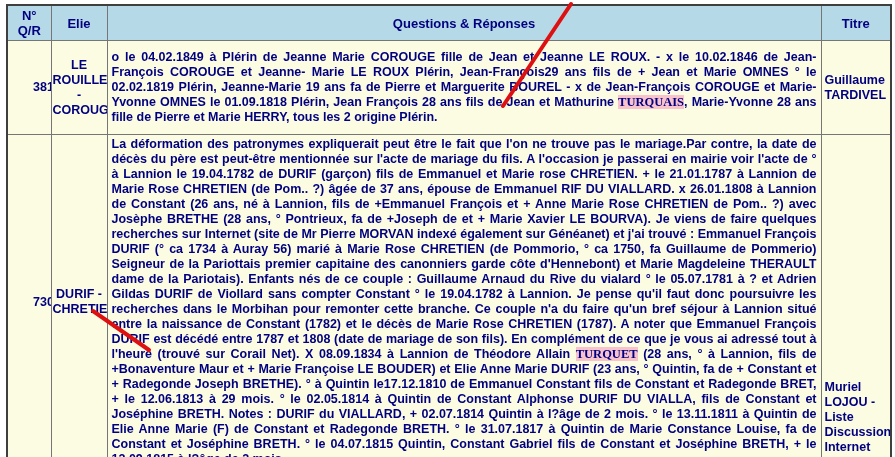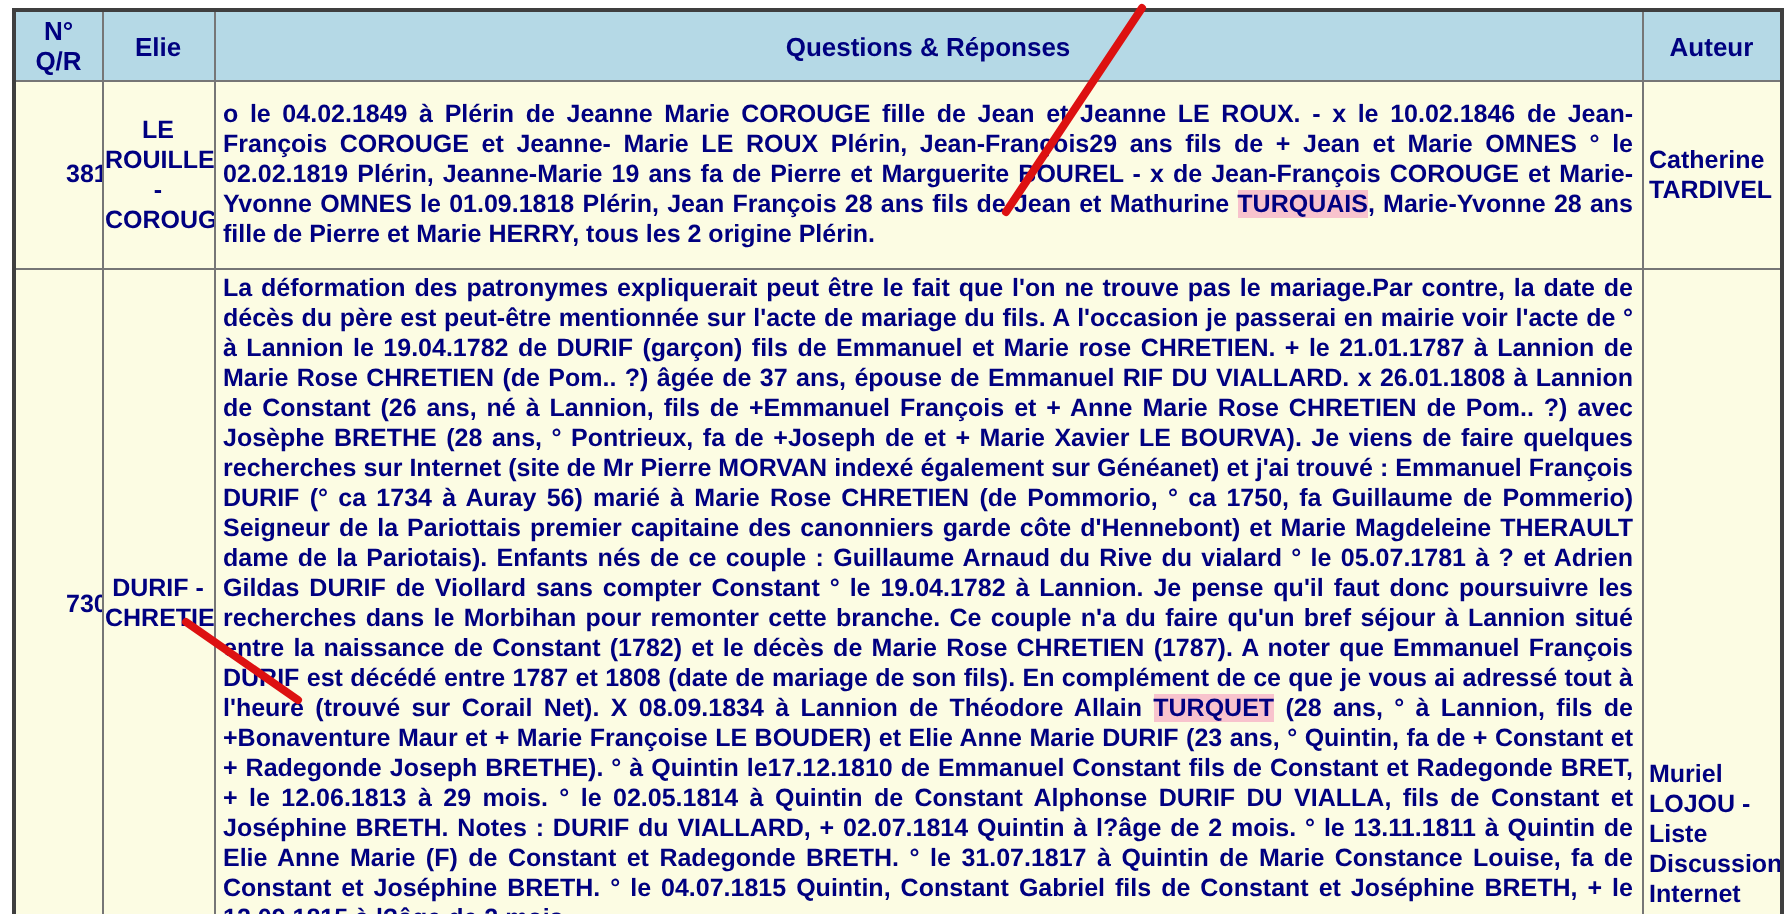--- a/index.html
+++ b/index.html
@@ -56,20 +56,21 @@
     text-align: justify;
     padding: 2px 4px 2px 4px;
     vertical-align: middle;
   }
   td.auteur-cell { text-align: left; padding: 2px 1px 2px 3px; }
   tr.row-1 td { height: 89px; }
   tr.row-2 td { height: 318px; }
   tr.row-2 td.auteur-cell { vertical-align: bottom; padding-bottom: 14px; }
   span.hl {
     background: var(--hl);
+    font-family: Liberation Serif, serif;
   }
   svg.pen-overlay {
     position: absolute;
     left: 0;
     top: 0;
     width: 895px;
     height: 457px;
     pointer-events: none;
   }
   svg.pen-overlay line {
@@ -88,29 +89,29 @@
       <col class="c-titre">
       <col class="c-qr">
       <col class="c-auteur">
     </colgroup>
     <thead>
       <tr>
         <th>N°
 Q/R</th>
         <th>Elie</th>
         <th>Questions &amp; Réponses</th>
-        <th>Auteur</th>
+        <th>Titre</th>
       </tr>
     </thead>
     <tbody>
       <tr class="row-1">
         <td class="id-cell">38160</td>
         <td class="titre-cell">LE ROUILLE - COROUGE</td>
         <td class="qr-cell"><span>o le 04.02.1849 à Plérin de Jeanne Marie COROUGE fille de Jean et Jeanne LE ROUX. - x le 10.02.1846 de Jean-François COROUGE et Jeanne- Marie LE ROUX Plérin, Jean-François29 ans fils de + Jean et Marie OMNES ° le 02.02.1819 Plérin, Jeanne-Marie 19 ans fa de Pierre et Marguerite BOUREL - x de Jean-François COROUGE et Marie-Yvonne OMNES le 01.09.1818 Plérin, Jean François 28 ans fils de Jean et Mathurine </span><span class="hl">TURQUAIS</span><span>, Marie-Yvonne 28 ans fille de Pierre et Marie HERRY, tous les 2 origine Plérin.</span></td>
-        <td class="auteur-cell">Catherine TARDIVEL</td>
+        <td class="auteur-cell">Guillaume TARDIVEL</td>
       </tr>
       <tr class="row-2">
         <td class="id-cell">73008</td>
         <td class="titre-cell">DURIF - CHRETIEN</td>
         <td class="qr-cell"><span>La déformation des patronymes expliquerait peut être le fait que l'on ne trouve pas le mariage.Par contre, la date de décès du père est peut-être mentionnée sur l'acte de mariage du fils. A l'occasion je passerai en mairie voir l'acte de ° à Lannion le 19.04.1782 de DURIF (garçon) fils de Emmanuel et Marie rose CHRETIEN. + le 21.01.1787 à Lannion de Marie Rose CHRETIEN (de Pom.. ?) âgée de 37 ans, épouse de Emmanuel RIF DU VIALLARD. x 26.01.1808 à Lannion de Constant (26 ans, né à Lannion, fils de +Emmanuel François et + Anne Marie Rose CHRETIEN de Pom.. ?) avec Josèphe BRETHE (28 ans, ° Pontrieux, fa de +Joseph de et + Marie Xavier LE BOURVA). Je viens de faire quelques recherches sur Internet (site de Mr Pierre MORVAN indexé également sur Généanet) et j'ai trouvé : Emmanuel François DURIF (° ca 1734 à Auray 56) marié à Marie Rose CHRETIEN (de Pommorio, ° ca 1750, fa Guillaume de Pommerio) Seigneur de la Pariottais premier capitaine des canonniers garde côte d'Hennebont) et Marie Magdeleine THERAULT dame de la Pariotais). Enfants nés de ce couple : Guillaume Arnaud du Rive du vialard ° le 05.07.1781 à ? et Adrien Gildas DURIF de Viollard sans compter Constant ° le 19.04.1782 à Lannion. Je pense qu'il faut donc poursuivre les recherches dans le Morbihan pour remonter cette branche. Ce couple n'a du faire qu'un bref séjour à Lannion situé entre la naissance de Constant (1782) et le décès de Marie Rose CHRETIEN (1787). A noter que Emmanuel François DURIF est décédé entre 1787 et 1808 (date de mariage de son fils). En complément de ce que je vous ai adressé tout à l'heure (trouvé sur Corail Net). X 08.09.1834 à Lannion de Théodore Allain </span><span class="hl">TURQUET</span><span> (28 ans, ° à Lannion, fils de +Bonaventure Maur et + Marie Françoise LE BOUDER) et Elie Anne Marie DURIF (23 ans, ° Quintin, fa de + Constant et + Radegonde Joseph BRETHE). ° à Quintin le17.12.1810 de Emmanuel Constant fils de Constant et Radegonde BRET, + le 12.06.1813 à 29 mois. ° le 02.05.1814 à Quintin de Constant Alphonse DURIF DU VIALLA, fils de Constant et Joséphine BRETH. Notes : DURIF du VIALLARD, + 02.07.1814 Quintin à l?âge de 2 mois. ° le 13.11.1811 à Quintin de Elie Anne Marie (F) de Constant et Radegonde BRETH. ° le 31.07.1817 à Quintin de Marie Constance Louise, fa de Constant et Joséphine BRETH. ° le 04.07.1815 Quintin, Constant Gabriel fils de Constant et Joséphine BRETH, + le 12.09.1815 à l?âge de 2 mois.</span></td>
         <td class="auteur-cell">Muriel LOJOU - Liste Discussion Internet</td>
       </tr>
     </tbody>
   </table>
 

